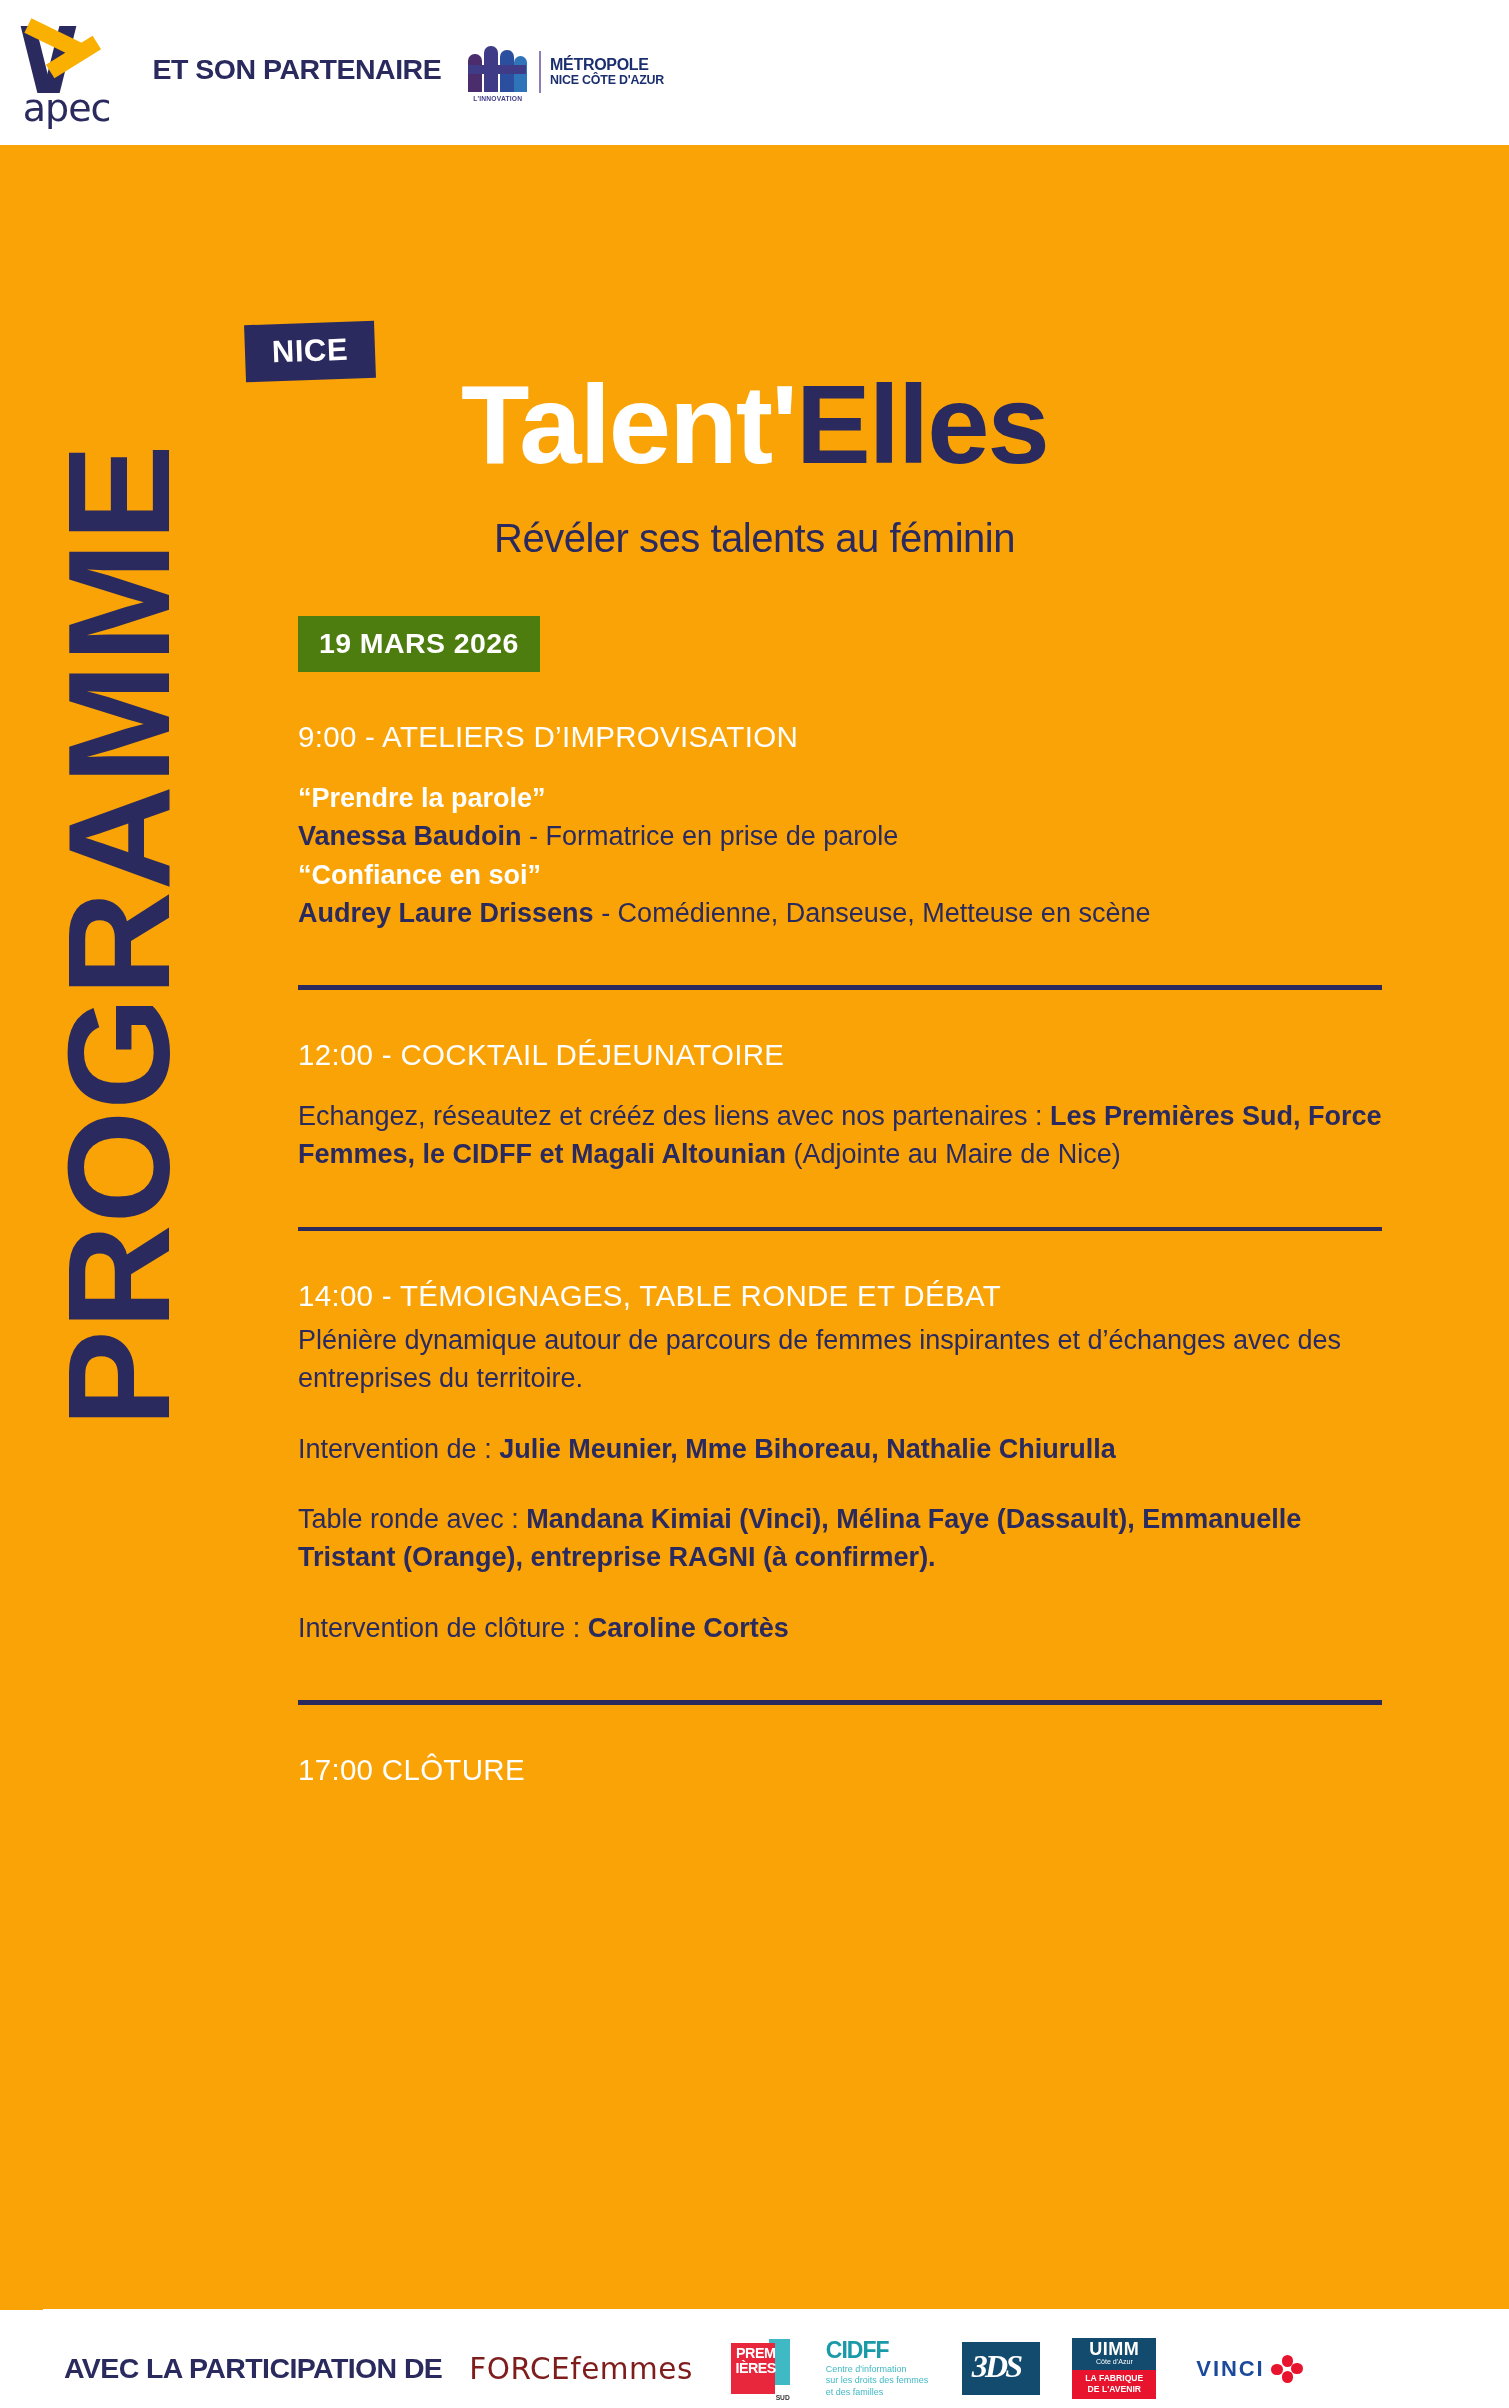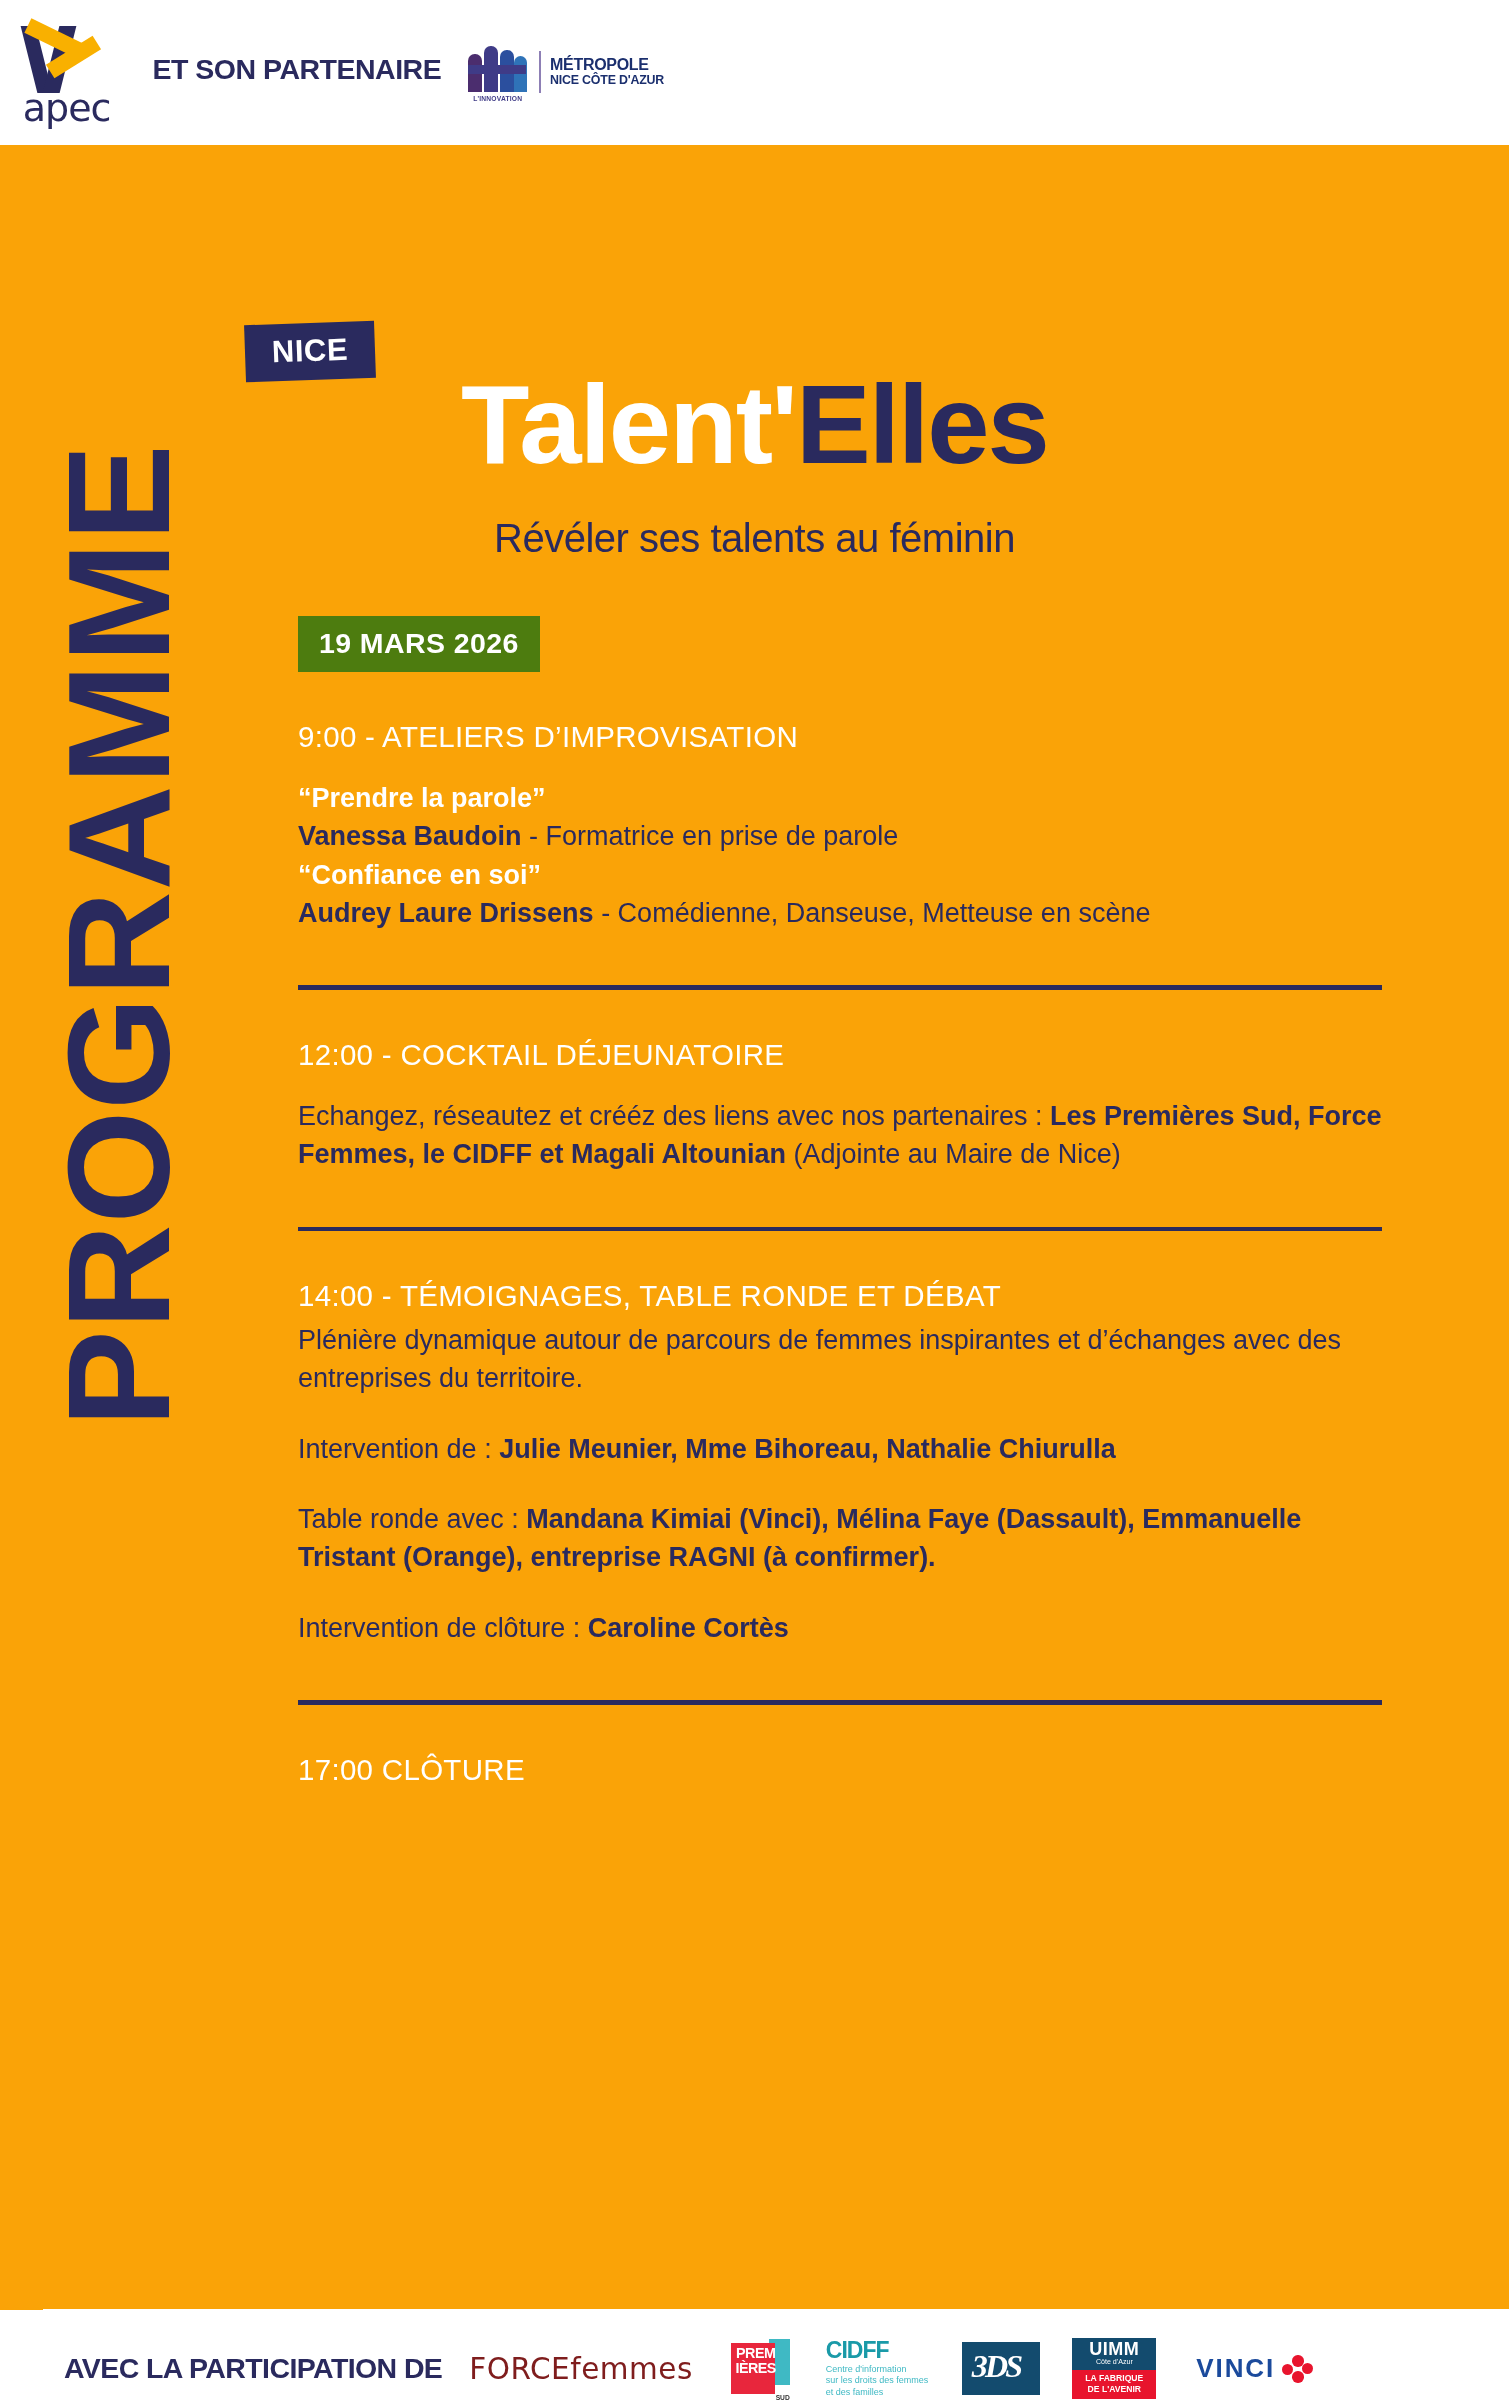--- a/index.html
+++ b/index.html
@@ -154,21 +154,21 @@
   .ds{width:78px;height:53px;background:#134b6e;margin-left:34px;position:relative;}
   .ds .g{position:absolute;left:9.5px;top:5.7px;color:#fff;font-size:32px;font-style:italic;
          font-weight:bold;font-family:"Liberation Serif", serif;letter-spacing:-2.9px;}
   .uimm{margin-left:32px;width:84px;}
   .uimm .top{background:#134b6e;color:#fff;text-align:center;padding:1.9px 0 2.9px 0;}
   .uimm .top .u1{font-size:18px;font-weight:bold;letter-spacing:0.5px;line-height:1;}
   .uimm .top .u2{font-size:7.1px;line-height:1.2;}
   .uimm .bot{background:#e8142d;color:#fff;text-align:center;font-size:8.6px;
              font-weight:bold;line-height:1.2;padding:3.8px 0 4.8px 0;}
   .vinci{margin-left:40px;display:flex;align-items:center;}
-  .vinci .vt{font-size:26px;font-weight:bold;color:#1b4a9c;letter-spacing:1.9px;}
+  .vinci .vt{font-size:22px;font-weight:bold;color:#1b4a9c;letter-spacing:1.9px;}
   .vinci .vm{position:relative;width:32px;height:28.5px;margin-left:6.7px;}
   .vinci .vm i{position:absolute;background:#e8142d;border-radius:50%;width:11.4px;height:11.4px;}
   .vinci .vm .a{left:0;top:9.5px;}
   .vinci .vm .b{left:10.5px;top:1px;}
   .vinci .vm .c{left:10.5px;top:17px;}
   .vinci .vm .d{left:20px;top:8.6px;}
 </style>
 </head>
 <body>
 

